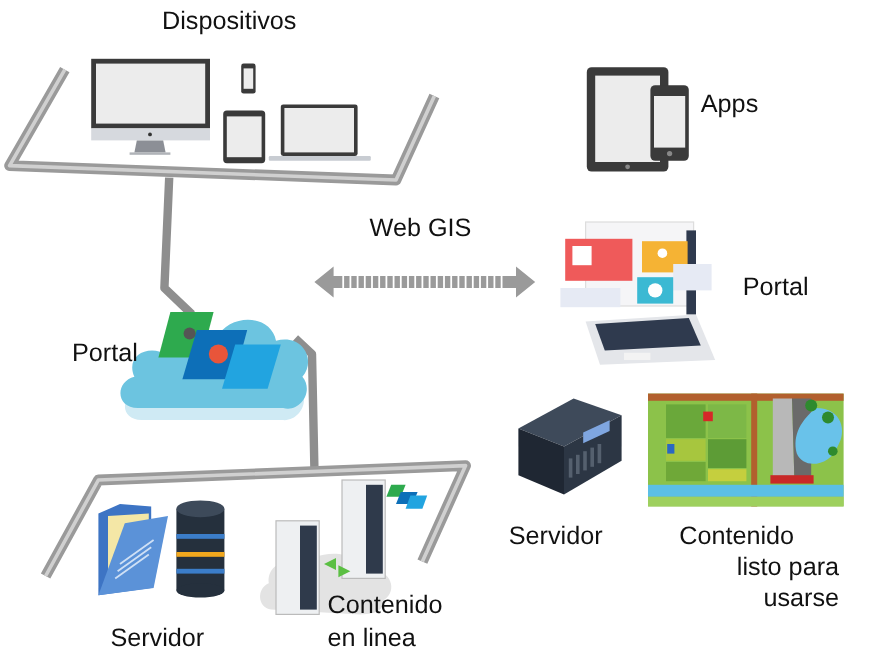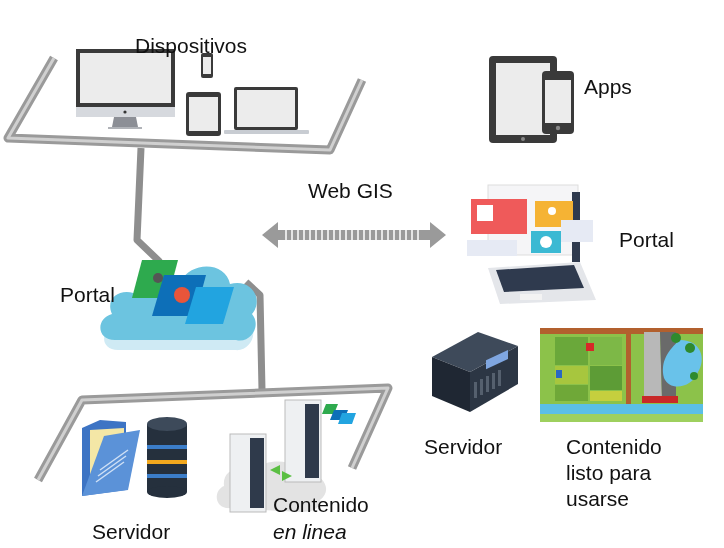--- a/index.html
+++ b/index.html
@@ -179,28 +179,28 @@
     <rect x="285" y="400" width="36" height="82" fill="#eef0f2" stroke="#bbb"></rect>
     <rect x="305" y="404" width="14" height="74" fill="#2f3a4b"></rect>
     <polygon points="270,470 280,465 280,475" fill="#5bbf43"></polygon>
     <polygon points="292,476 282,471 282,481" fill="#5bbf43"></polygon>
     <polygon points="326,404 338,404 334,414 322,414" fill="#2eaa4e"></polygon>
     <polygon points="334,410 348,410 344,420 330,420" fill="#0d6fb8"></polygon>
     <polygon points="342,413 356,413 352,424 338,424" fill="#22a4e0"></polygon>
   </g>
 </svg>
 
-<div class="lbl" style="left:135px;top:5px;margin-top:28px;">Dispositivos</div>
+<div class="lbl" style="left:135px;top:5px;">Dispositivos</div>
 <div class="lbl" style="left:584px;top:74px;">Apps</div>
 <div class="lbl" style="left:308px;top:178px;">Web GIS</div>
 <div class="lbl" style="left:60px;top:282px;">Portal</div>
 <div class="lbl" style="left:619px;top:227px;">Portal</div>
 <div class="lbl" style="left:92px;top:519px;">Servidor</div>
 <div class="lbl" style="left:273px;top:492px;">
   <div>Contenido</div>
-  <div style="margin-top:2px;font-style:italic;">en linea</div>
+  <div style="margin-top:2px;">en linea</div>
 </div>
 <div class="lbl" style="left:424px;top:434px;">Servidor</div>
 <div class="lbl" style="left:566px;top:434px;">
   <div>Contenido</div>
-  <div style="margin-top:1px;">listo para</div>
-  <div style="margin-top:1px;">usarse</div>
+  <div style="margin-top:1px;margin-left:48px;">listo para</div>
+  <div style="margin-top:1px;text-align:right;">usarse</div>
 </div>
 
 </body></html>

